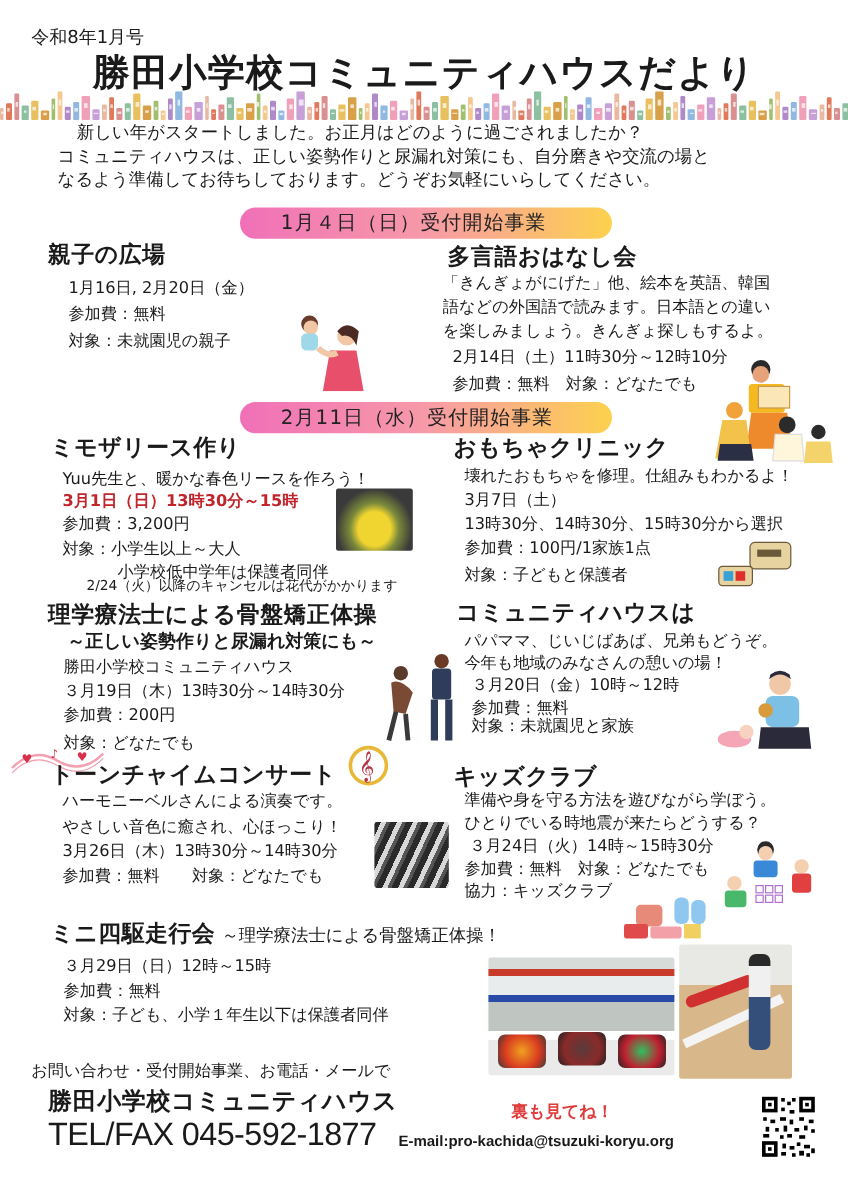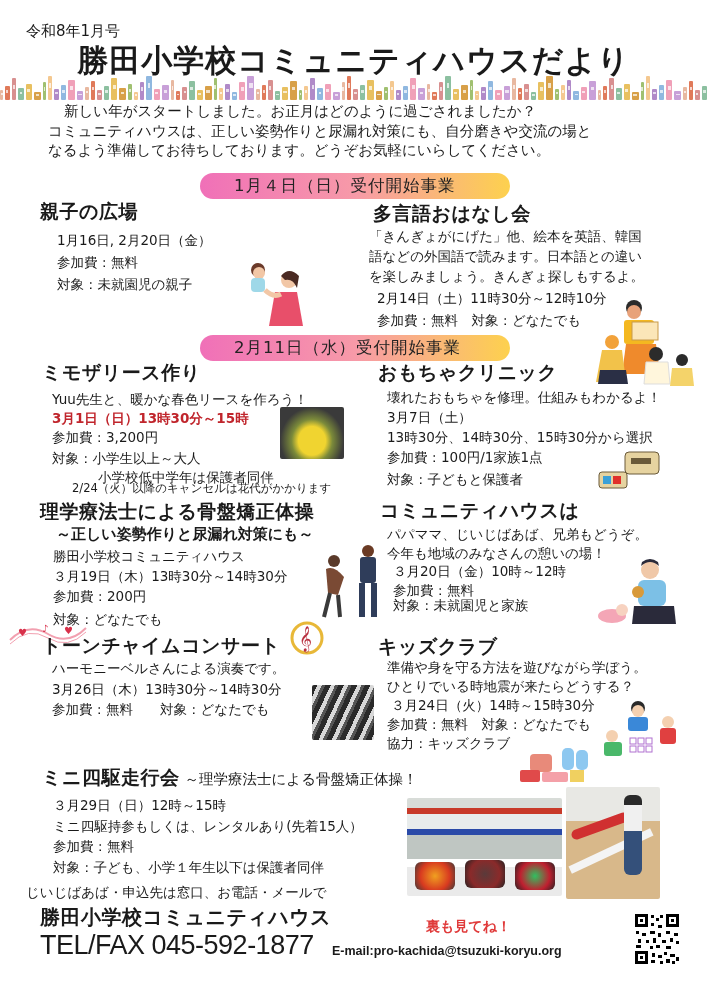--- a/index.html
+++ b/index.html
@@ -254,20 +254,21 @@
   <text x="34" y="12" font-size="10" fill="#d8304a">♪</text>
   <text x="56" y="14" font-size="10" fill="#d8304a">♥</text>
 </svg>
 <div class="abs ev-title" style="left:42px; top:633px;">トーンチャイムコンサート</div>
 <svg class="illus" style="left:290px; top:618px;" width="34" height="38">
   <circle cx="17" cy="20" r="15" fill="none" stroke="#e8b838" stroke-width="3"></circle>
   <text x="9" y="28" font-size="22" fill="#b83040">𝄞</text>
 </svg>
 <div class="abs ev-line" style="left:52px; top:658px; line-height:20.5px;">
   <div>ハーモニーベルさんによる演奏です。</div>
+  <div>やさしい音色に癒され、心ほっこり！</div>
   <div>3月26日（木）13時30分～14時30分</div>
   <div>参加費：無料　　対象：どなたでも</div>
 </div>
 <div class="photo" style="left:312px; top:685px; width:62px; height:55px; background: repeating-linear-gradient(115deg, #2a2a2a 0 5px, #d8d8d8 5px 9px, #555 9px 12px);"></div>
 
 <div class="abs ev-title" style="left:378px; top:634px;">キッズクラブ</div>
 <div class="abs ev-line" style="left:387px; top:658px; line-height:19px;">
   <div>準備や身を守る方法を遊びながら学ぼう。</div>
   <div>ひとりでいる時地震が来たらどうする？</div>
   <div style="padding-left:4px;">３月24日（火）14時～15時30分</div>
@@ -297,38 +298,37 @@
   <rect x="22" y="74" width="26" height="10" rx="2" fill="#f4a0a8"></rect>
   <rect x="50" y="72" width="14" height="12" fill="#f0d060"></rect>
 </svg>
 
 <div class="abs" style="left:42px; top:765px;">
   <span class="ev-title">ミニ四駆走行会</span>
   <span style="font-size:14.5px;">～理学療法士による骨盤矯正体操！</span>
 </div>
 <div class="abs ev-line" style="left:53px; top:795px; line-height:20.5px;">
   <div>３月29日（日）12時～15時</div>
-  <div>ミニ四駆持参もしくは、レンタルあり(先着15人）</div>
   <div>参加費：無料</div>
   <div>対象：子ども、小学１年生以下は保護者同伴</div>
 </div>
 <div class="photo" style="left:407px; top:798px; width:155px; height:98px; background:
   linear-gradient(180deg, #d8dcd8 0 10%, #c83a2a 10% 16%, #e8ecec 16% 32%, #2a4aa8 32% 38%, #bfc6c2 38% 62%, #ffffff 62% 70%, #eaeaea 70%);">
   <div style="position:absolute; left:8px; top:64px; width:40px; height:28px; border-radius:6px; background: radial-gradient(circle, #f0a020, #d83a20 60%, #3a3a3a);"></div>
   <div style="position:absolute; left:58px; top:62px; width:40px; height:28px; border-radius:6px; background: radial-gradient(circle, #5a3a3a, #8a2a2a 60%, #222);"></div>
   <div style="position:absolute; left:108px; top:64px; width:40px; height:28px; border-radius:6px; background: radial-gradient(circle, #30c060, #c02030 60%, #222);"></div>
 </div>
 <div class="photo" style="left:566px; top:787px; width:94px; height:112px; background:
   linear-gradient(180deg, #e8e8e4 0 30%, #d8b88a 30% 100%);">
   <div style="position:absolute; left:4px; top:34px; width:60px; height:10px; background:#d03030; transform:rotate(-20deg); border-radius:6px;"></div>
   <div style="position:absolute; left:0; top:60px; width:90px; height:8px; background:#f4f4f4; transform:rotate(-25deg);"></div>
   <div style="position:absolute; left:58px; top:8px; width:18px; height:80px; background: linear-gradient(180deg, #2a2a2a 0 12%, #f0f0f0 12% 45%, #34507a 45%); border-radius:6px;"></div>
 </div>
 
-<div class="abs" style="left:26px; top:884px; font-size:13.5px;">じいじばあば・申込先は窓口、お電話・メールで</div>
+<div class="abs" style="left:26px; top:884px; font-size:13.5px;">お問い合わせ・受付開始事業、お電話・メールで</div>
 <div class="abs contact-title" style="left:40px; top:904px;">勝田小学校コミュニティハウス</div>
 <div class="abs back-note" style="left:426px; top:918px;">裏も見てね！</div>
 <div class="abs tel" style="left:40px; top:930px;">TEL/FAX 045-592-1877</div>
 <div class="abs email" style="left:332px; top:944px;">E-mail:pro-kachida@tsuzuki-koryu.org</div>
 <svg class="illus" style="left:634px; top:913px;" width="46" height="52">
   <rect x="0" y="0" width="46" height="52" fill="#fff"></rect>
   <rect x="1" y="1" width="13" height="13" fill="#000"></rect>
     <rect x="4" y="4" width="7" height="7" fill="#fff"></rect>
     <rect x="6" y="6" width="3" height="3" fill="#000"></rect>
   <rect x="32" y="1" width="13" height="13" fill="#000"></rect>

